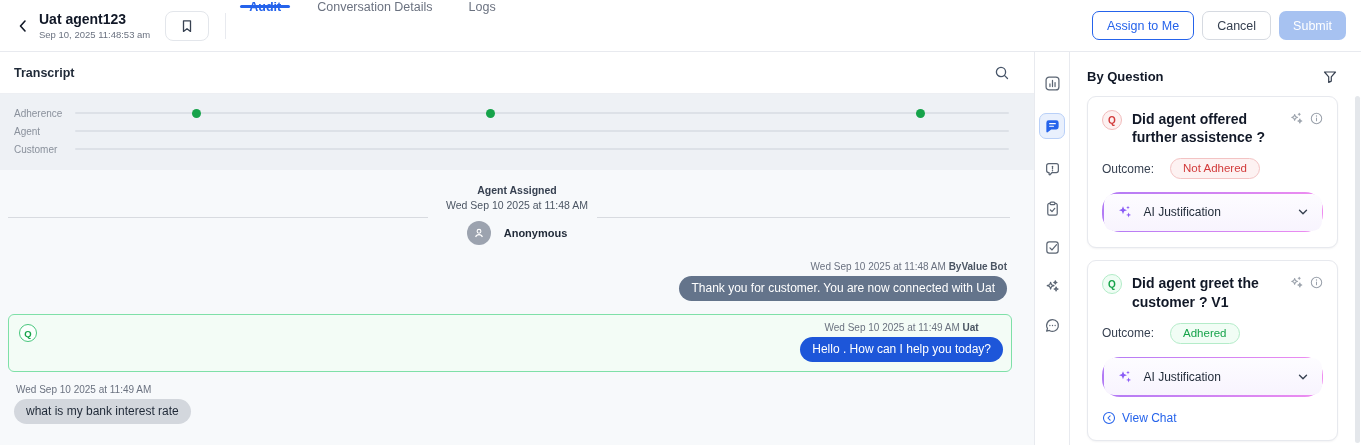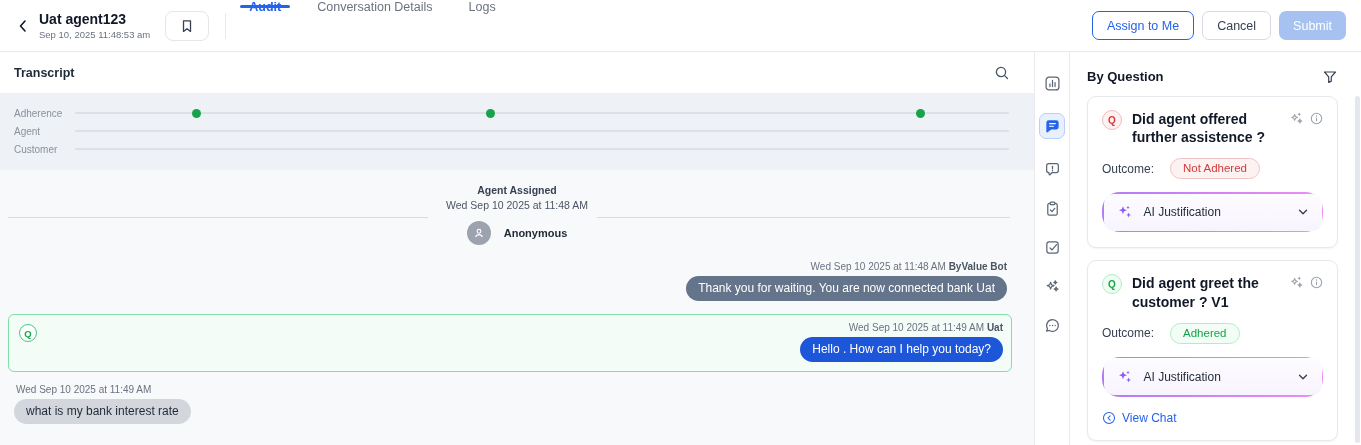--- a/index.html
+++ b/index.html
@@ -56,21 +56,21 @@
   .msg-meta .sender { color:#4b5563; font-weight:bold; }
   .bubble { display:inline-block; margin-top:4px; padding:5px 12px 6px; border-radius:15px; font-size:12px; line-height:14px; }
   .bot-group { position:absolute; top:91px; right:27px; text-align:right; }
   .bubble-bot { background:#64748b; color:#fff; }
 
   .q-block { position:absolute; top:144px; left:8px; right:22px; height:58px;
     background:#f3fcf6; border:1px solid #7fe0a8; border-radius:6px; }
   .q-badge-chat { position:absolute; left:10px; top:9px; width:18px; height:18px; border-radius:50%;
     border:1px solid #49c77e; color:#16a34a; background:#fbfffd; font-size:9.5px; font-weight:bold;
     display:flex; align-items:center; justify-content:center; }
-  .q-block-right { position:absolute; top:7px; right:8px; text-align:right; }
+  .q-block-right { position:absolute; top:7px; right:8px; text-align:center; }
   .bubble-agent { background:#1d56d9; color:#fff; }
 
   .customer-group { position:absolute; top:214px; left:16px; }
   .bubble-customer { background:#d3d7dd; color:#1f2937; margin-left:-2px; }
 
   
   .toolbar { position:absolute; top:52px; left:1035px; width:35px; bottom:0; background:#fff;
     border-right:1px solid #e8eaef; display:flex; flex-direction:column; align-items:center; padding-top:22px; gap:21px; }
   .tool-slot { width:26px; height:18px; display:flex; align-items:center; justify-content:center; cursor:pointer; }
   .tool-slot.active { height:26px; background:#e9f0fd; border:1px solid #b9d0f8; border-radius:7px; }
@@ -192,21 +192,21 @@
           </span>
         </div>
         <span class="agent-name">Anonymous</span>
       </div>
 
       <div class="bot-group">
         <div class="msg-meta">
           <span>Wed Sep 10 2025 at 11:48 AM</span>
           <span class="sender">ByValue Bot</span>
         </div>
-        <div class="bubble bubble-bot">Thank you for waiting. You are now connected bank Uat</div>
+        <div class="bubble bubble-bot">Thank you for customer. You are now connected with Uat</div>
       </div>
 
       <div class="q-block">
         <div class="q-badge-chat">Q</div>
         <div class="q-block-right">
           <div class="msg-meta">
             <span>Wed Sep 10 2025 at 11:49 AM</span>
             <span class="sender">Uat</span>
           </div>
           <div class="bubble bubble-agent">Hello . How can I help you today?</div>

